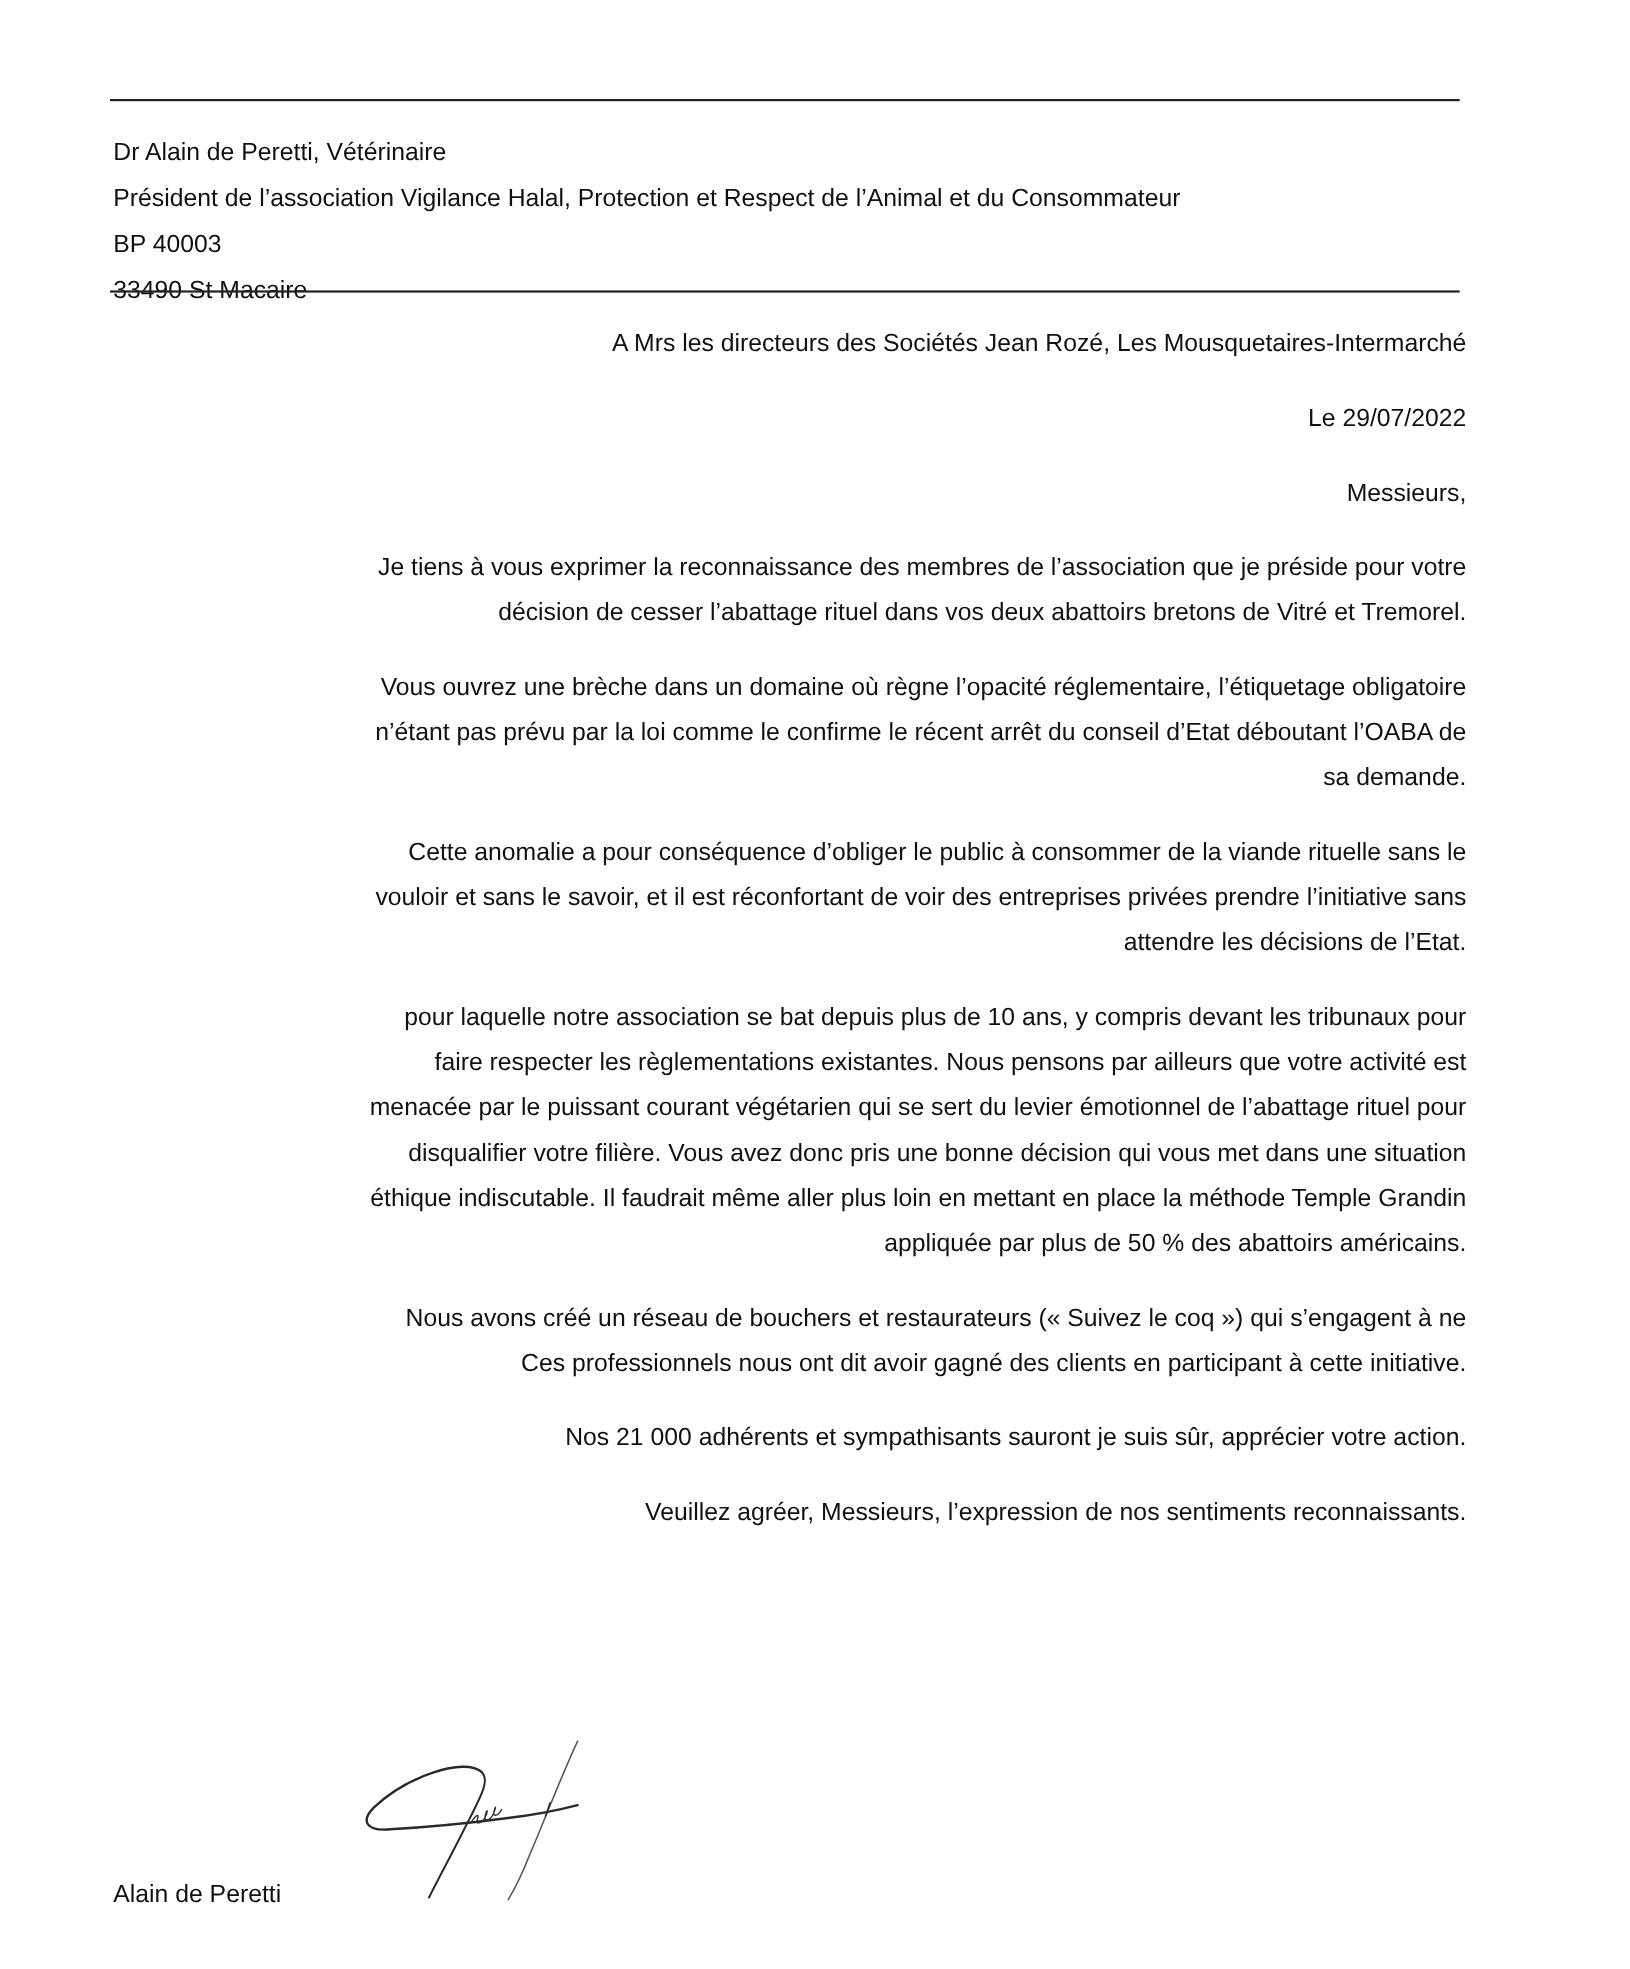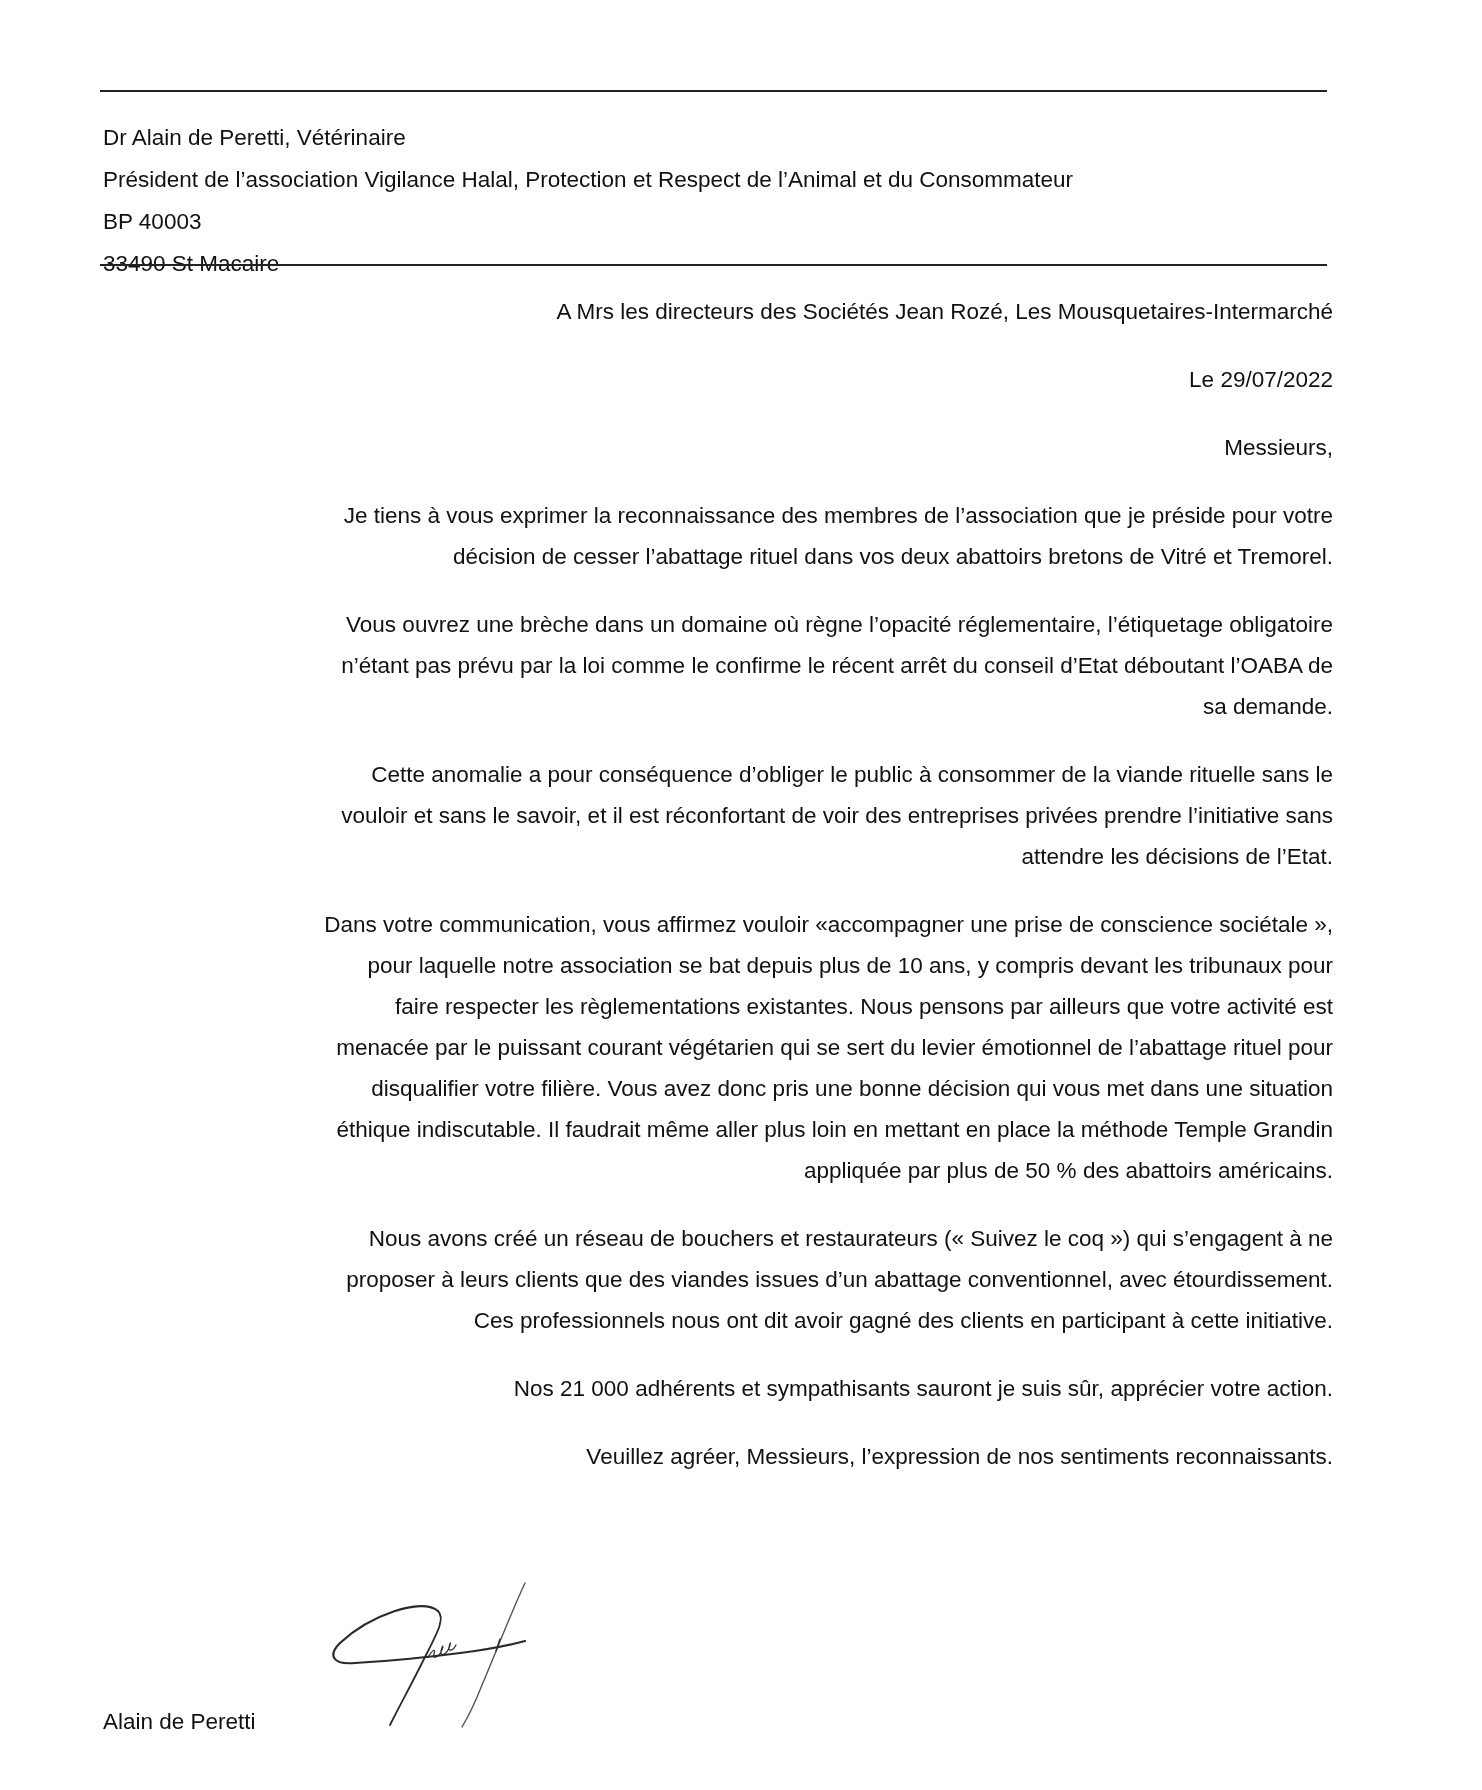--- a/index.html
+++ b/index.html
@@ -55,32 +55,30 @@
       <span class="line">sa demande.</span>
     </div>
 
     <div class="para">
       <span class="line">Cette anomalie a pour conséquence d’obliger le public à  consommer de la viande rituelle sans le</span>
       <span class="line">vouloir et sans le savoir, et il est réconfortant de voir des entreprises privées prendre l’initiative sans</span>
       <span class="line">attendre les décisions de l’Etat.</span>
     </div>
 
     <div class="para">
-      <span class="line">Dans votre communication, vous affirmez vouloir «accompagner une prise de conscience sociétale »,</span>
       <span class="line">pour laquelle notre association se bat depuis plus de 10 ans, y compris devant les tribunaux pour</span>
       <span class="line">faire respecter les règlementations existantes. Nous pensons par ailleurs que votre activité est</span>
       <span class="line">menacée par le puissant courant végétarien qui se sert du levier émotionnel de l’abattage rituel pour</span>
       <span class="line">disqualifier votre filière. Vous avez donc pris une bonne décision qui vous met dans une  situation</span>
       <span class="line">éthique indiscutable. Il faudrait même aller plus loin en mettant en place la méthode Temple Grandin</span>
       <span class="line">appliquée par plus de 50 % des abattoirs américains.</span>
     </div>
 
     <div class="para">
       <span class="line">Nous avons créé un réseau de bouchers et restaurateurs (« Suivez le coq ») qui s’engagent à ne</span>
-      <span class="line">proposer à leurs clients que des viandes issues d’un abattage conventionnel, avec étourdissement.</span>
       <span class="line">Ces professionnels nous ont dit avoir gagné des clients en participant à cette initiative.</span>
     </div>
 
     <div class="para">
       <span class="line">Nos 21 000 adhérents et sympathisants sauront je suis sûr, apprécier votre action.</span>
     </div>
 
     <div class="para">
       <span class="line">Veuillez agréer, Messieurs, l’expression de nos sentiments reconnaissants.</span>
     </div>

